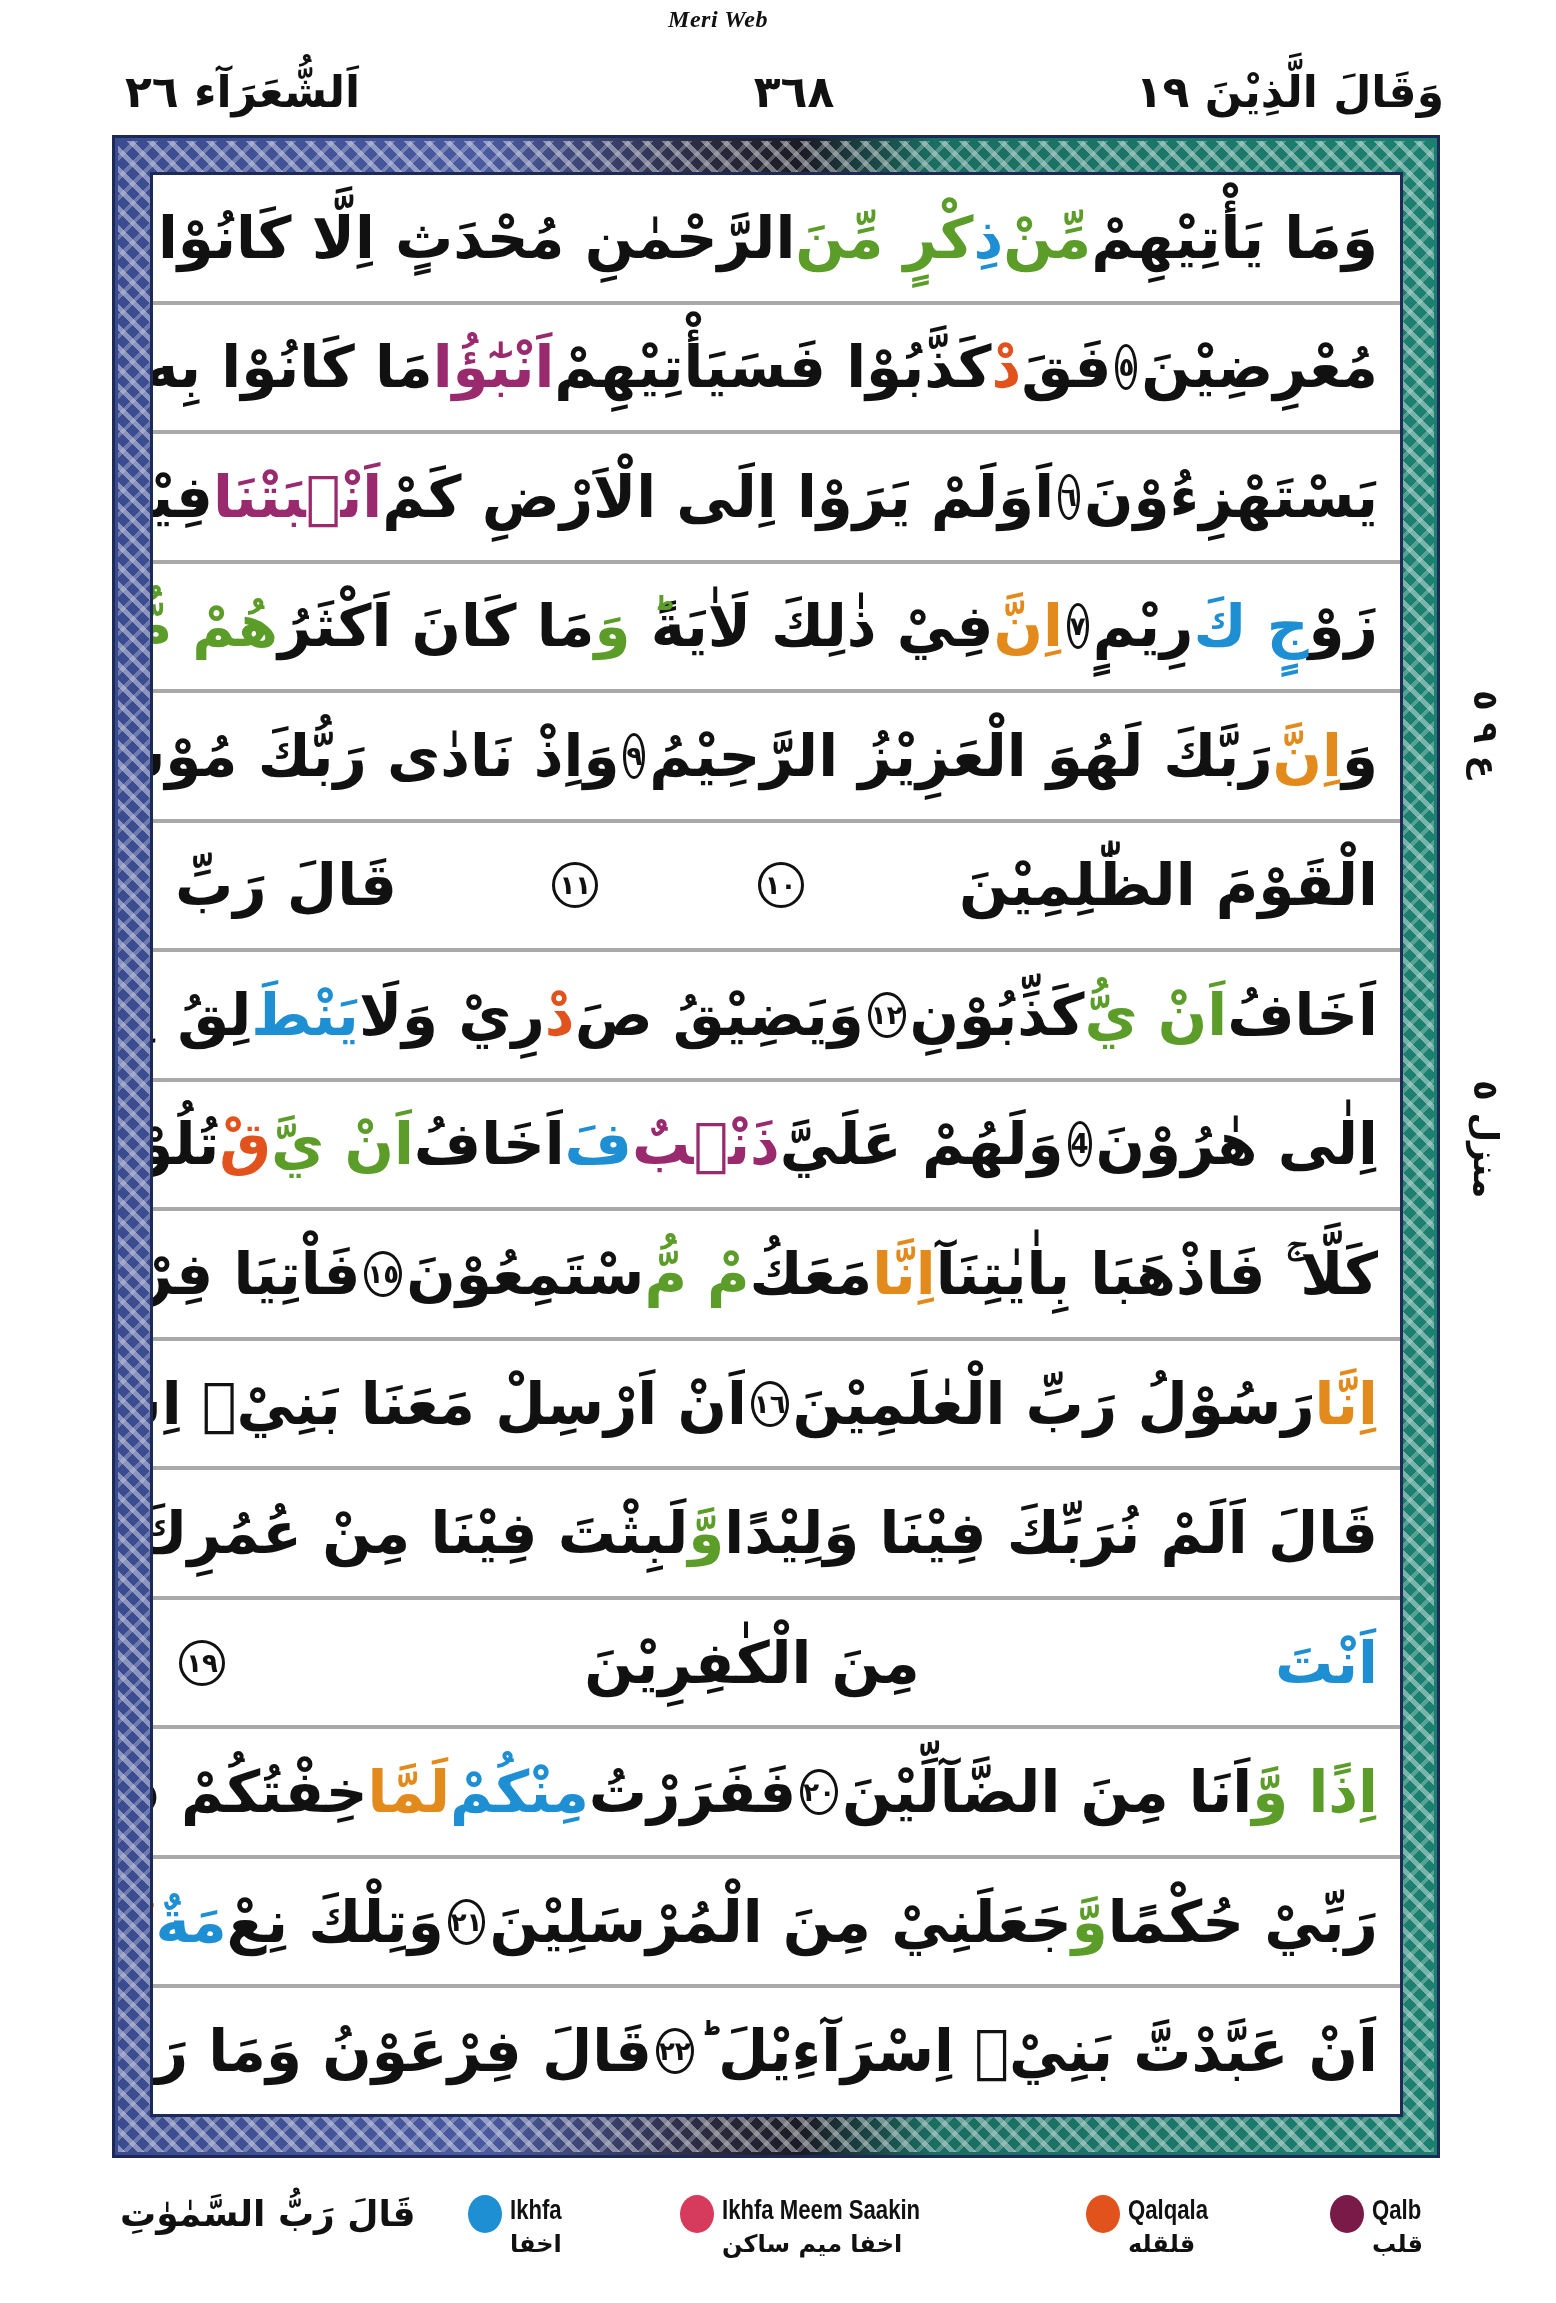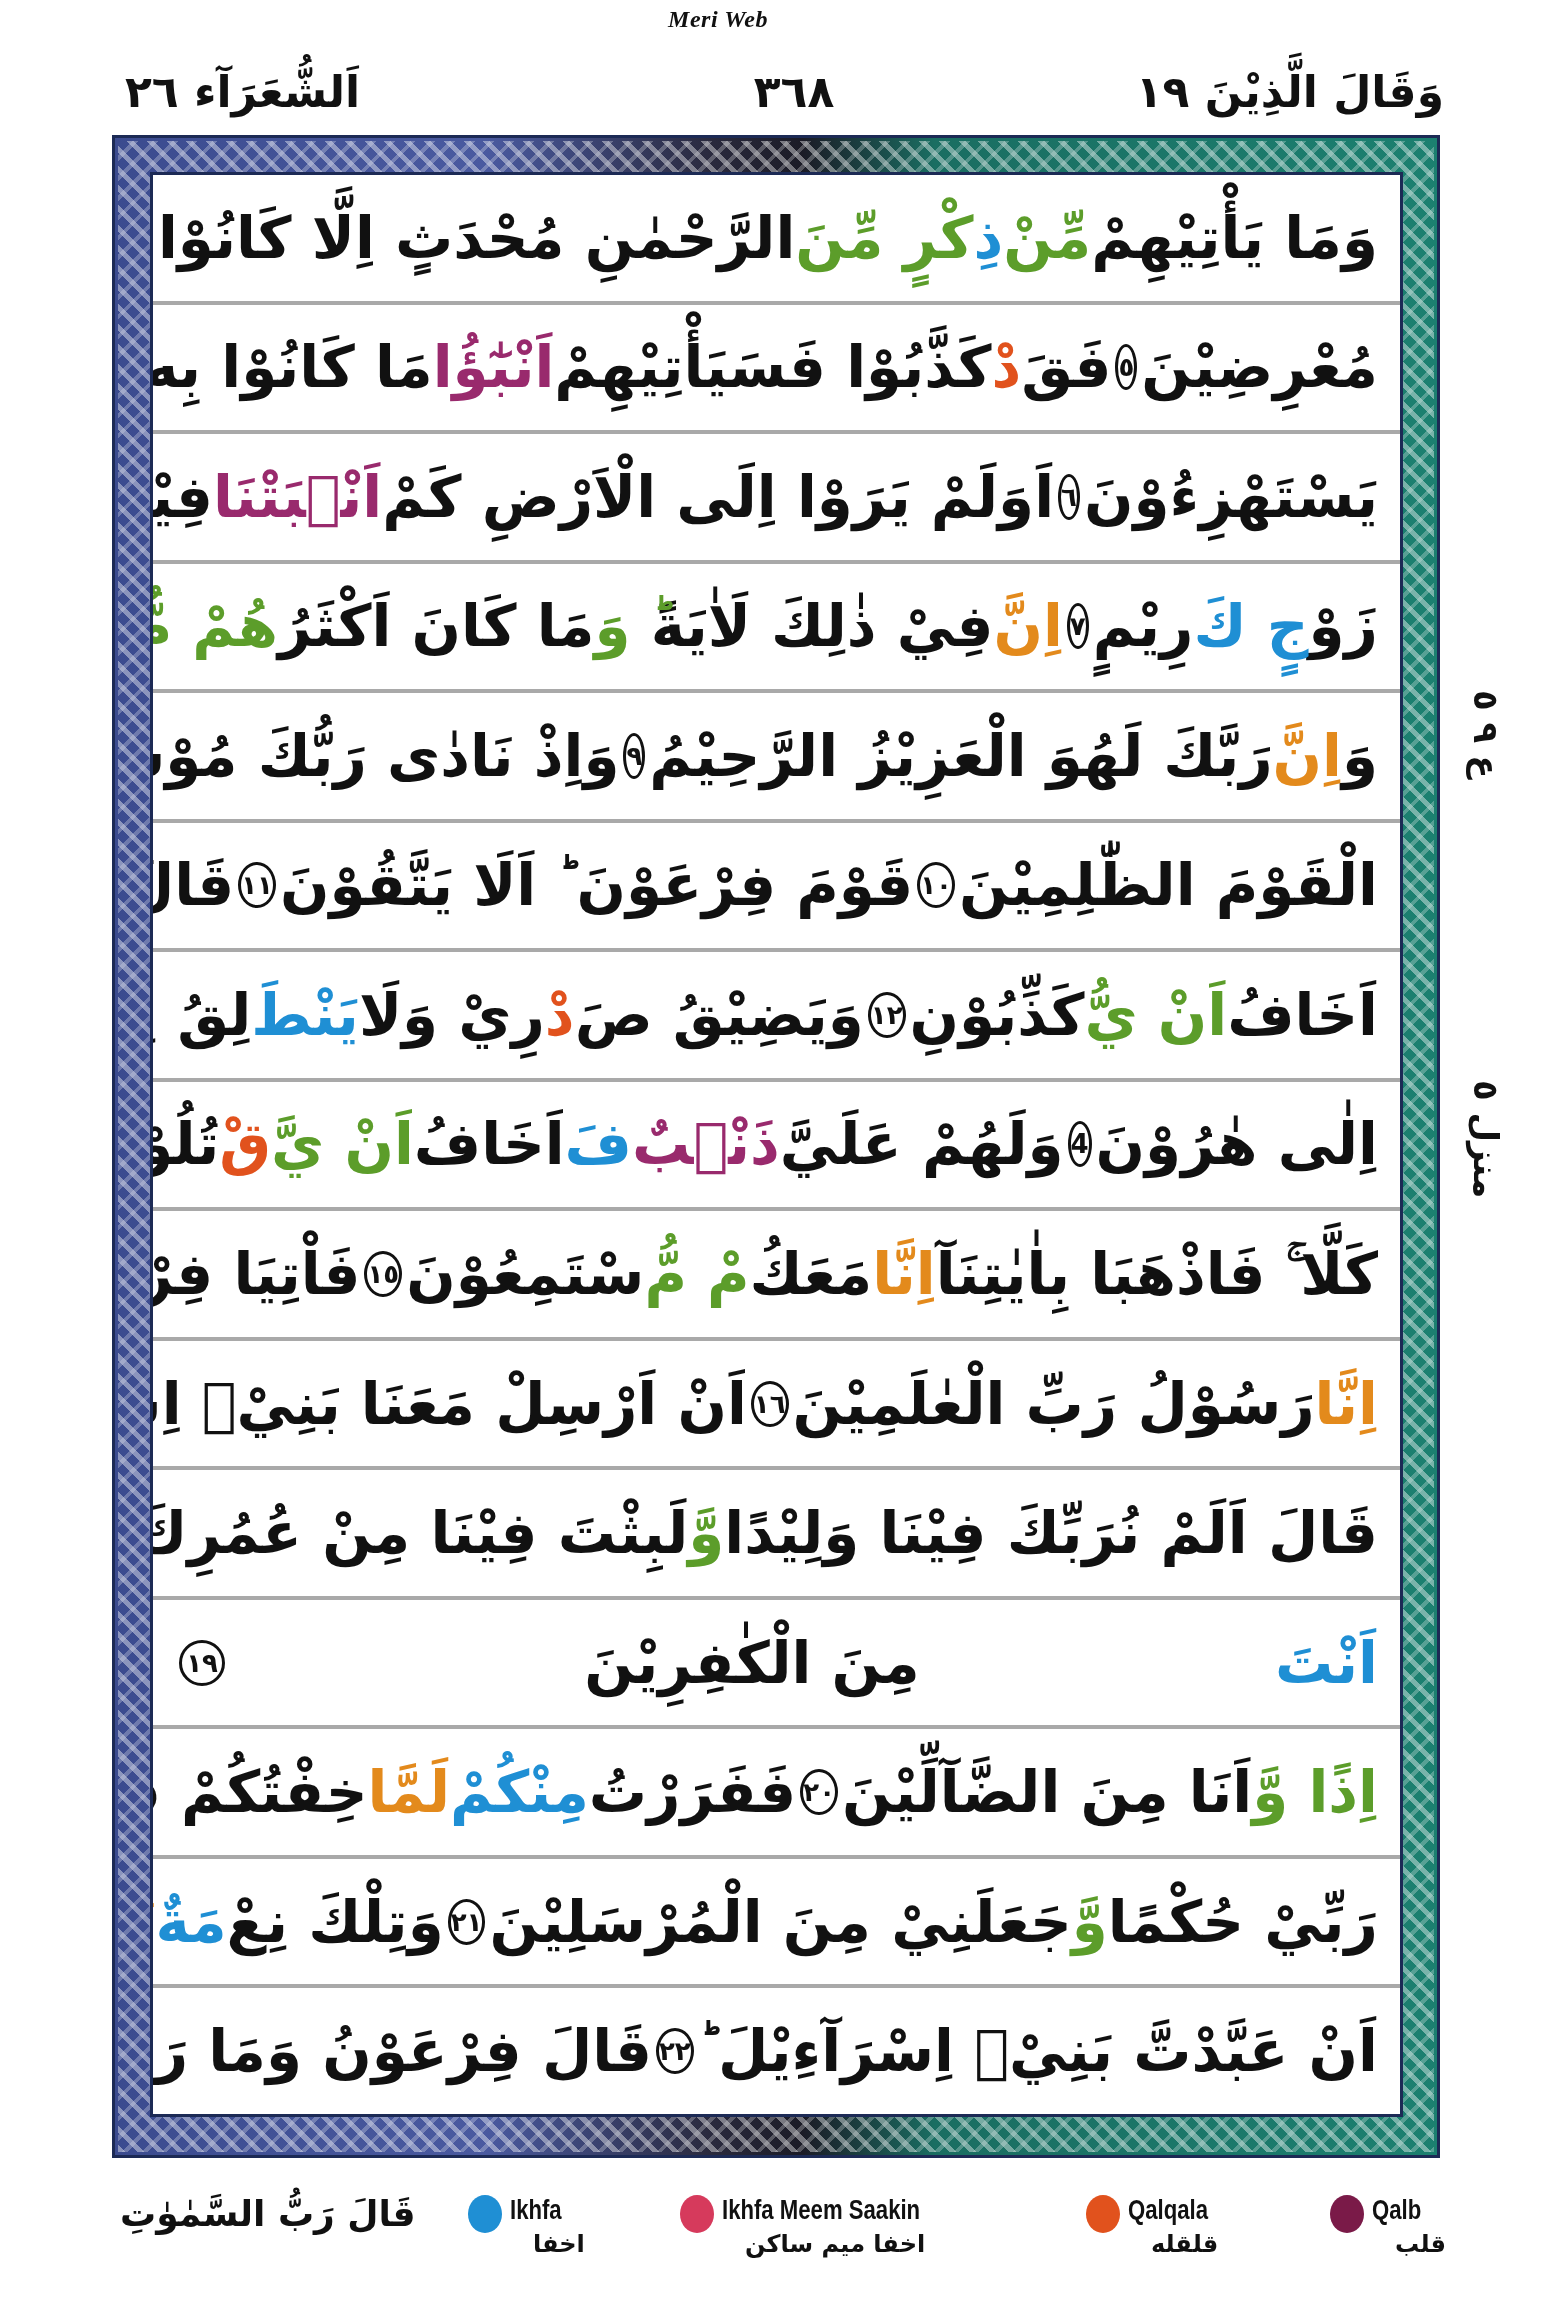--- a/index.html
+++ b/index.html
@@ -51,21 +51,21 @@
 
   .footer { position: absolute; top: 2185px; left: 0; width: 1556px; height: 118px; }
   .catchword { position: absolute; left: 120px; top: 8px; font-family: "DejaVu Sans", sans-serif;
                font-weight: bold; font-size: 36px; direction: rtl; color: #111; }
   .legend-item { position: absolute; top: 10px; display: flex; align-items: flex-start; }
   .dot { width: 34px; height: 38px; border-radius: 50%; margin-right: 8px; flex: none; }
   .legend-text { display: flex; flex-direction: column; align-items: flex-start; }
   .legend-en { font-family: "Liberation Sans", sans-serif; font-weight: bold; font-size: 27px; color: #111;
                transform: scaleX(0.82); transform-origin: left; white-space: nowrap; }
   .legend-ar { font-family: "DejaVu Sans", sans-serif; font-weight: bold; font-size: 24px; color: #111;
-               direction: rtl; margin-top: 4px; margin-left: 23px; }
+               direction: rtl; margin-top: 4px; }
 </style>
 </head>
 <body>
 
 <div class="brand">Meri Web</div>
 
 <div class="hdr hdr-left">اَلشُّعَرَآء ٢٦</div>
 <div class="hdr hdr-center">٣٦٨</div>
 <div class="hdr hdr-right">وَقَالَ الَّذِيْنَ ١٩</div>
 
@@ -108,21 +108,20 @@
       <div class="line">
         <span class="seg">وَ</span>
         <span class="seg c-orange">اِنَّ</span>
         <span class="seg"> رَبَّكَ لَهُوَ الْعَزِيْزُ الرَّحِيْمُ </span>
         <span class="ayah">٩</span>
         <span class="seg"> وَاِذْ نَادٰى رَبُّكَ مُوْسٰٓى اَنِ ائْتِ</span>
       </div>
       <div class="line">
         <span class="seg">الْقَوْمَ الظّٰلِمِيْنَ </span>
         <span class="ayah">١٠</span>
-        <span class="seg"> قَوْمَ فِرْعَوْنَ ؕ اَلَا يَتَّقُوْنَ </span>
         <span class="ayah">١١</span>
         <span class="seg"> قَالَ رَبِّ </span>
       </div>
       <div class="line">
         <span class="seg">اَخَافُ </span>
         <span class="seg c-green">اَنْ يُّ</span>
         <span class="seg">كَذِّبُوْنِ </span>
         <span class="ayah">١٢</span>
         <span class="seg"> وَيَضِيْقُ صَ</span>
         <span class="seg c-red">دْ</span>

